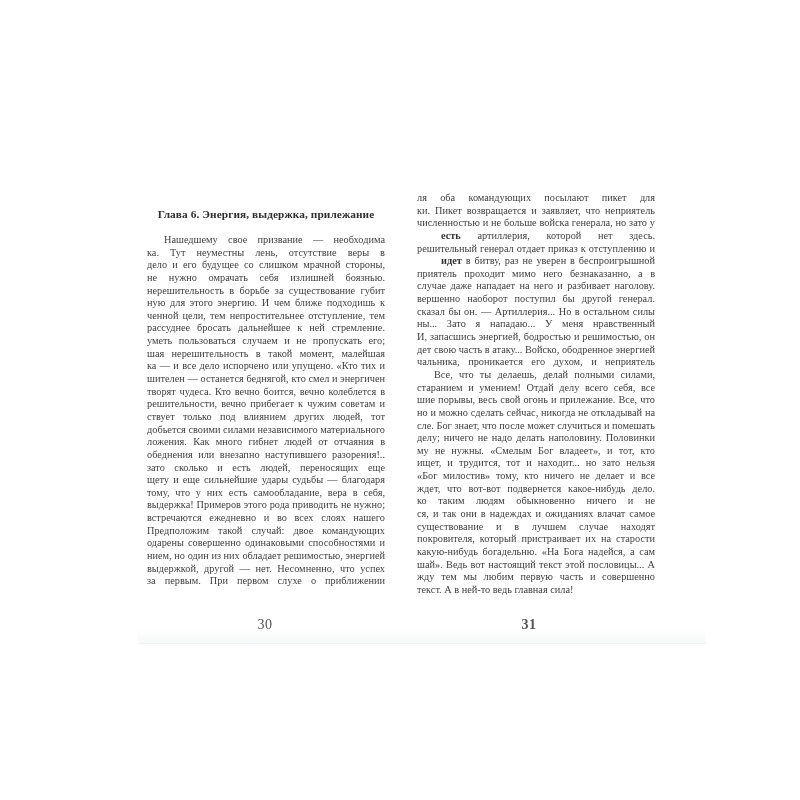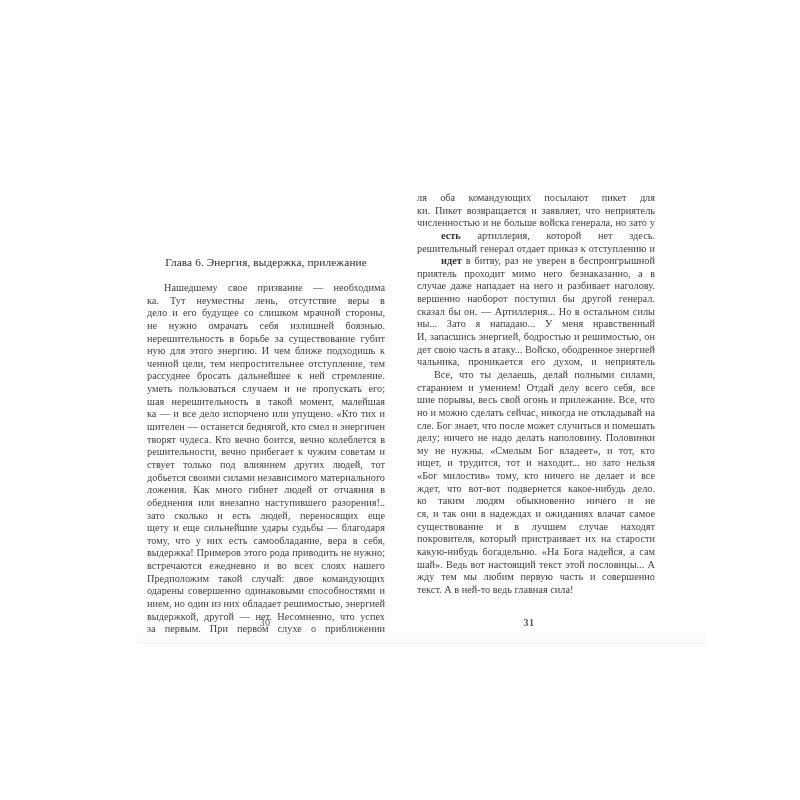--- a/index.html
+++ b/index.html
@@ -19,29 +19,28 @@
   }
   .page-col {
     position: absolute;
     width: 238px;
     color: #3f3e3e;
   }
   .page-col.left  { left: 147px; top: 207px; }
   .page-col.right { left: 417px; top: 192px; }
 
   .chapter-heading {
-    font-weight: normal;
+    font-weight: bold;
     color: #2f2e2e;
     font-size: 11.3px;
     line-height: 14px;
     text-align: center;
     letter-spacing: 0.1px;
     margin-bottom: 13px;
     white-space: nowrap;
-    margin-top: 48px;
   }
   .bodytext { width: 238px; }
   .para { margin: 0; }
   .line {
     font-size: 10.3px;
     line-height: 12.65px;
     height: 12.65px;
     overflow: hidden;
     text-align: justify;
     text-align-last: justify;
@@ -49,21 +48,21 @@
   }
   .line.endline { text-align-last: left; }
   .line.indent  { text-indent: 17px; }
   .line b { font-weight: bold; color: #333232; margin-left: 24px; }
 
   .page-number {
     position: absolute;
     top: 617px;
     width: 60px;
     text-align: center;
-    font-size: 10px;
+    font-size: 14px;
     color: #565555;
     letter-spacing: 0.5px;
   }
   .page-number.left  { left: 235px; }
   .page-number.right { left: 499px; font-weight: bold; }
 
   .page-bottom-edge {
     position: absolute;
     left: 138px;
     top: 630px;

